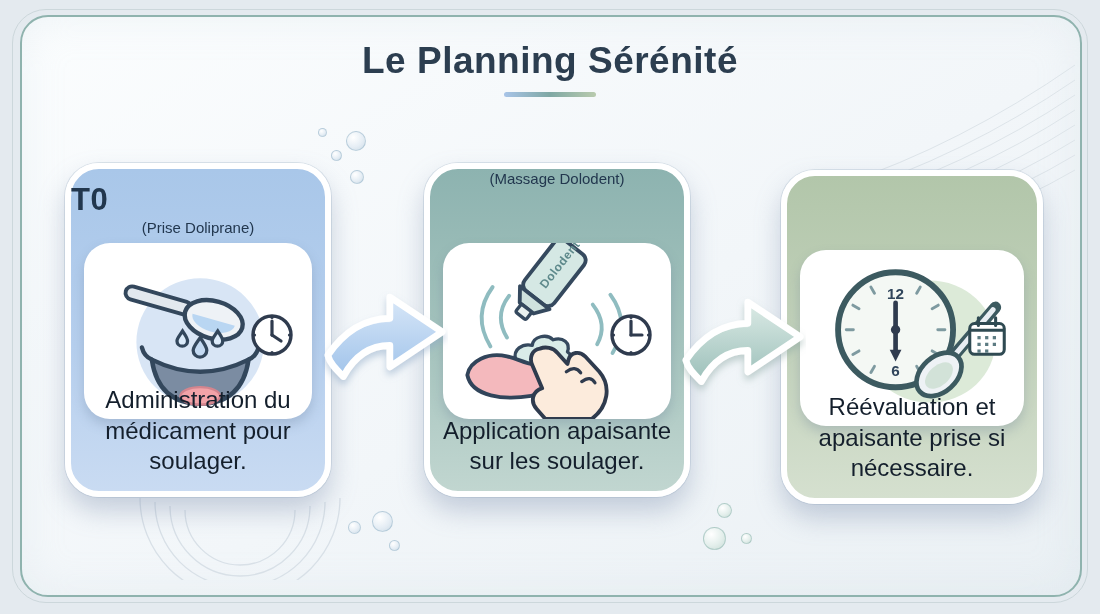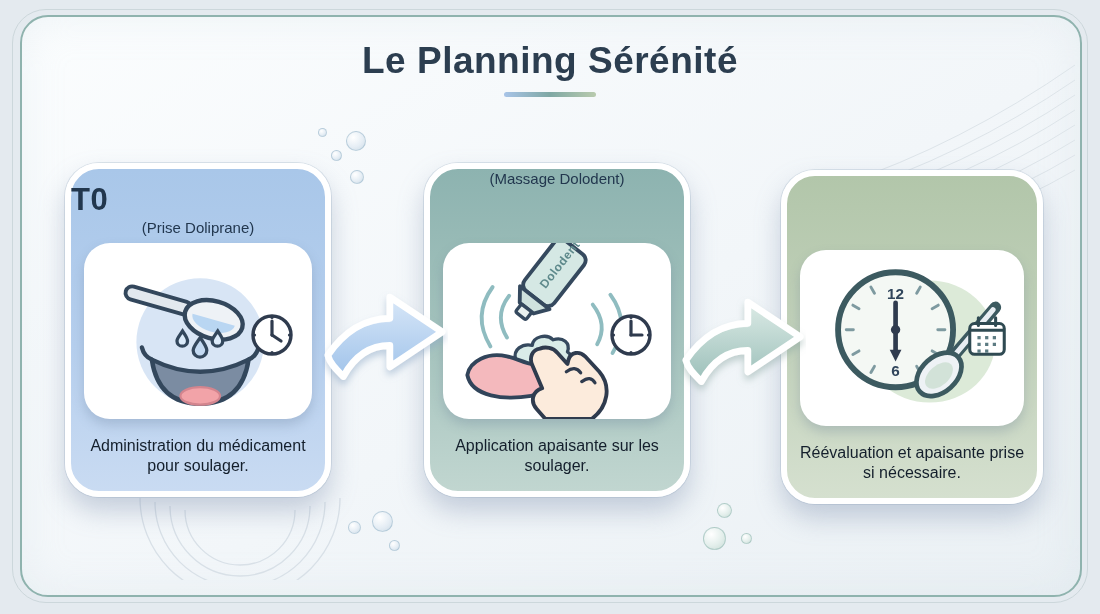--- a/index.html
+++ b/index.html
@@ -51,21 +51,21 @@
   }
   .panel{
     position:absolute;left:13px;right:13px;top:74px;height:176px;
     background:#ffffff;border-radius:26px;
     box-shadow:0 6px 12px rgba(95,115,145,.28);
   }
   .panel svg.main-icon{position:absolute;left:0;top:0;width:100%;height:100%;}
   .badge{position:absolute;top:68px;right:16px;width:48px;height:48px;z-index:3;}
   .step-desc{
     position:absolute;bottom:15px;left:8px;right:8px;text-align:center;
-    font-size:16px;font-weight:500;line-height:1.26;color:#141f2c;
+    font-size:24px;font-weight:500;line-height:1.26;color:#141f2c;
   }
 
   
   .arrow{position:absolute;width:126px;height:124px;z-index:6;}
   .arrow-1{left:322px;top:268px;}
   .arrow-2{left:680px;top:273px;}
 
   
   .bubble{
     position:absolute;border-radius:50%;

